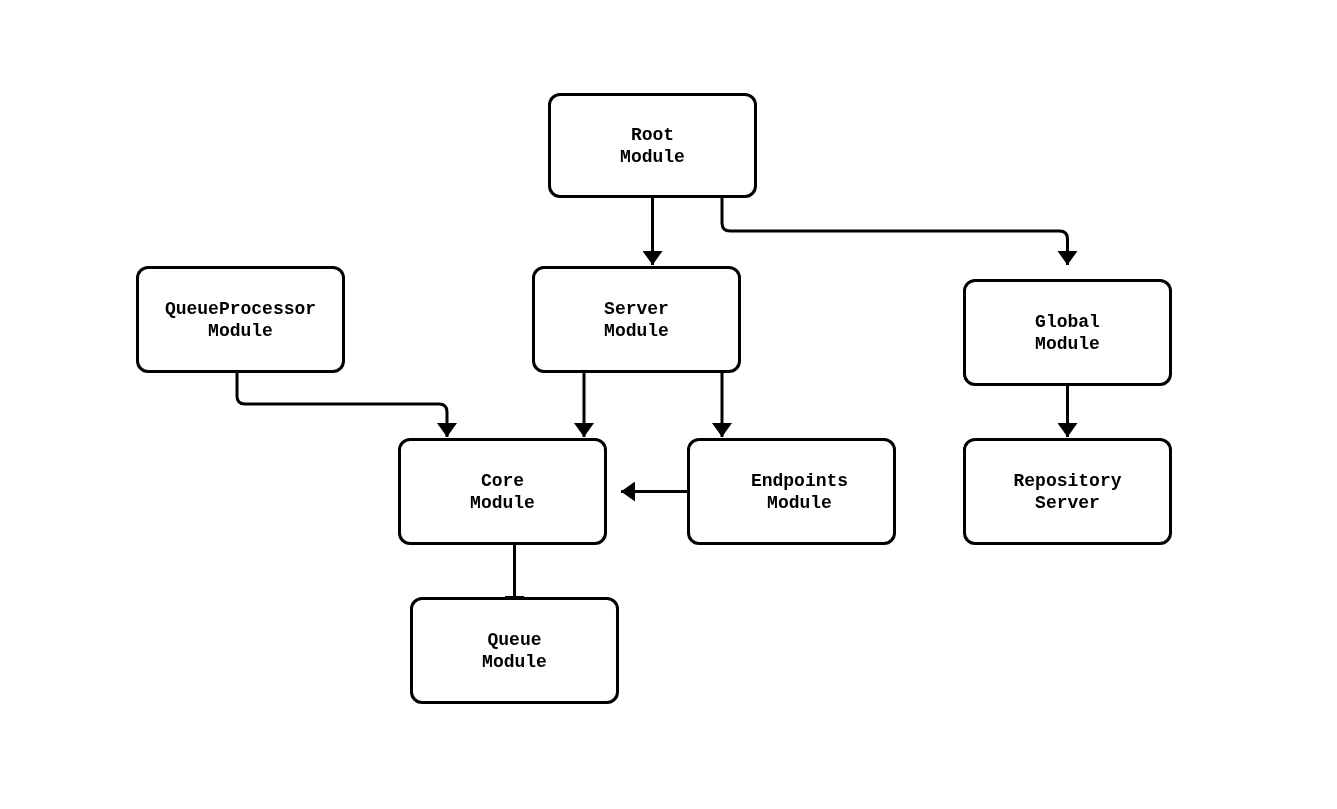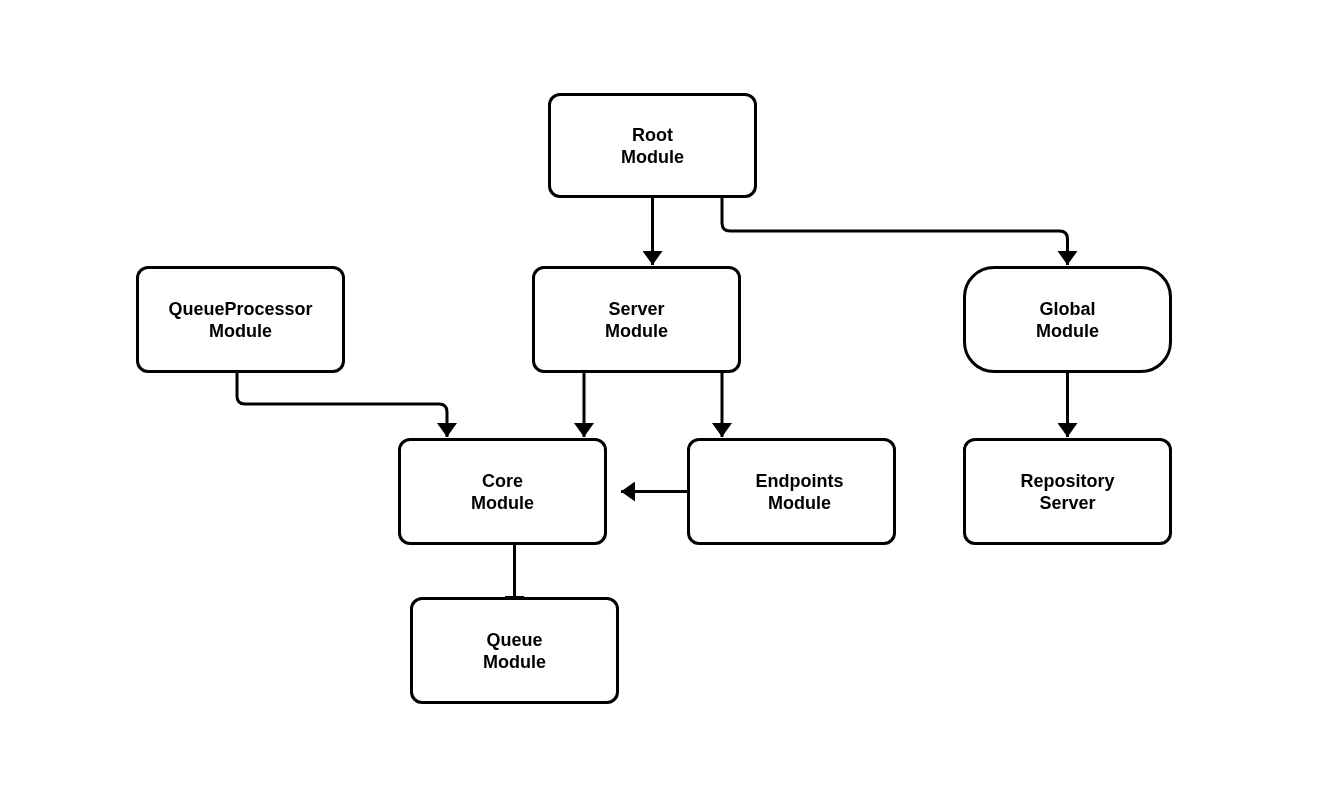--- a/index.html
+++ b/index.html
@@ -5,21 +5,21 @@
   html, body {
     margin: 0;
     padding: 0;
     background: #ffffff;
   }
   #canvas {
     position: relative;
     width: 1305px;
     height: 809px;
     background: #ffffff;
-    font-family: Liberation Sans, sans-serif;
+    font-family: Liberation Mono, monospace;
     overflow: hidden;
   }
   #edges {
     position: absolute;
     left: 0;
     top: 0;
     width: 1337px;
     height: 809px;
   }
   .node {
@@ -37,21 +37,21 @@
     font-size: 18px;
     font-weight: bold;
     line-height: 22px;
     color: #000000;
     white-space: pre-line;
     z-index: 2;
   }
   #node-root        { left: 548px; top: 93px;  height: 105px; }
   #node-queueprocessor { left: 136px; top: 266px; }
   #node-server      { left: 532px; top: 266px; }
-  #node-global      { left: 963px; top: 266px; border-radius: 31px; }
+  #node-global      { left: 963px; top: 279px; }
   #node-core        { left: 398px; top: 438px; }
   #node-endpoints   { left: 687px; top: 438px; padding-left: 16px; }
   #node-repository  { left: 963px; top: 438px; }
   #node-queue       { left: 410px; top: 597px; }
   .edge {
     fill: none;
     stroke: #000000;
     stroke-width: 3px;
   }
 </style>

